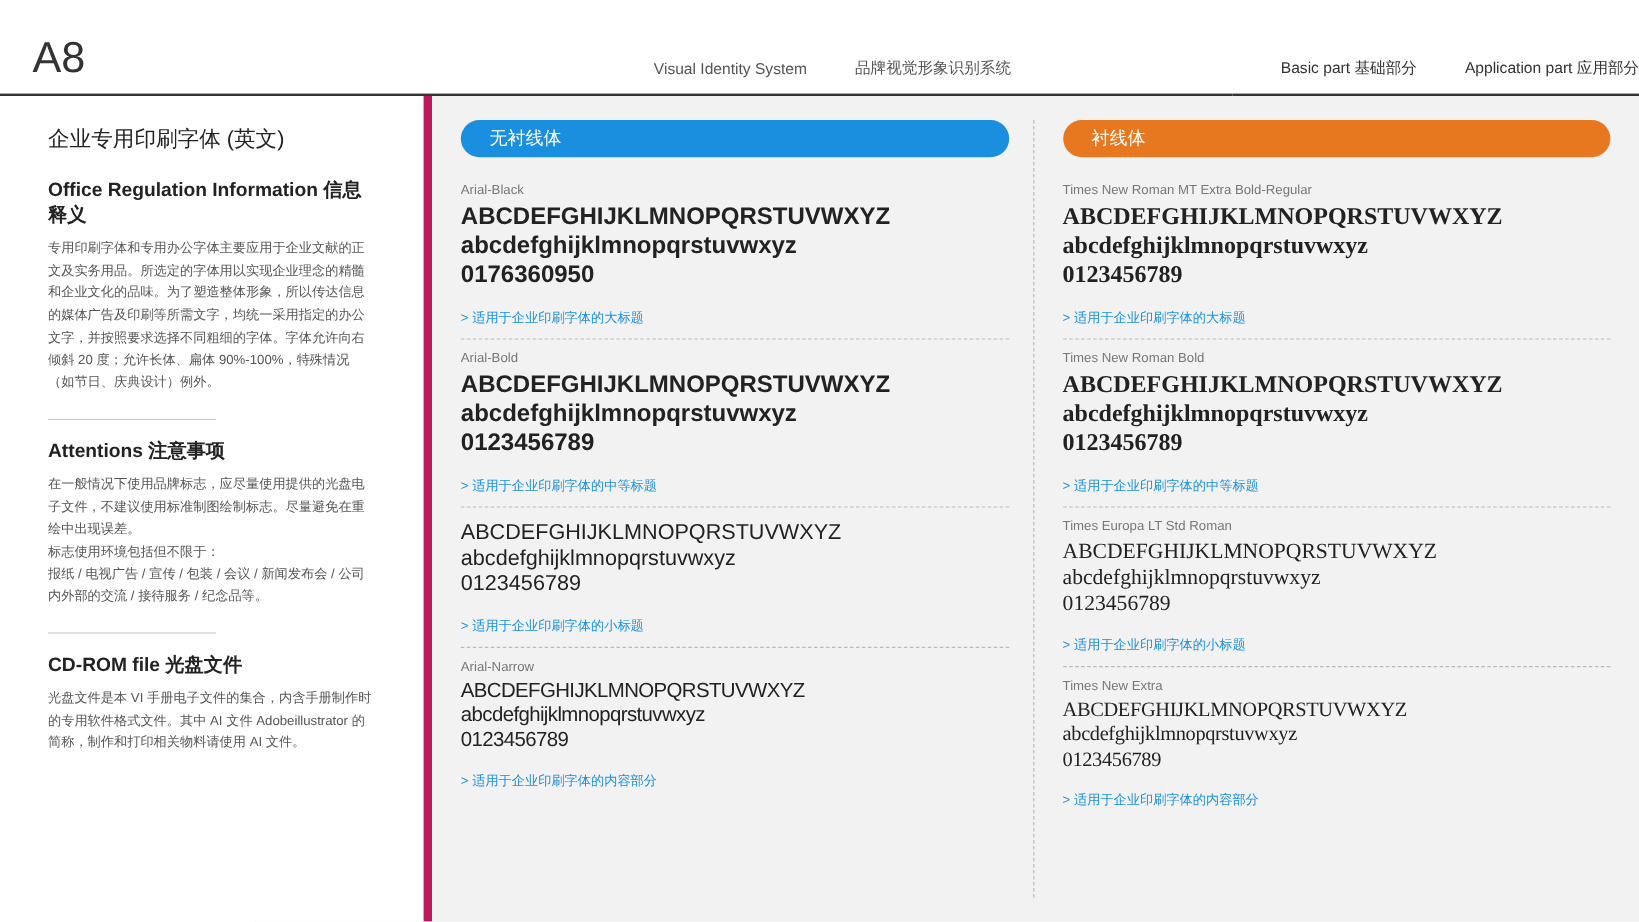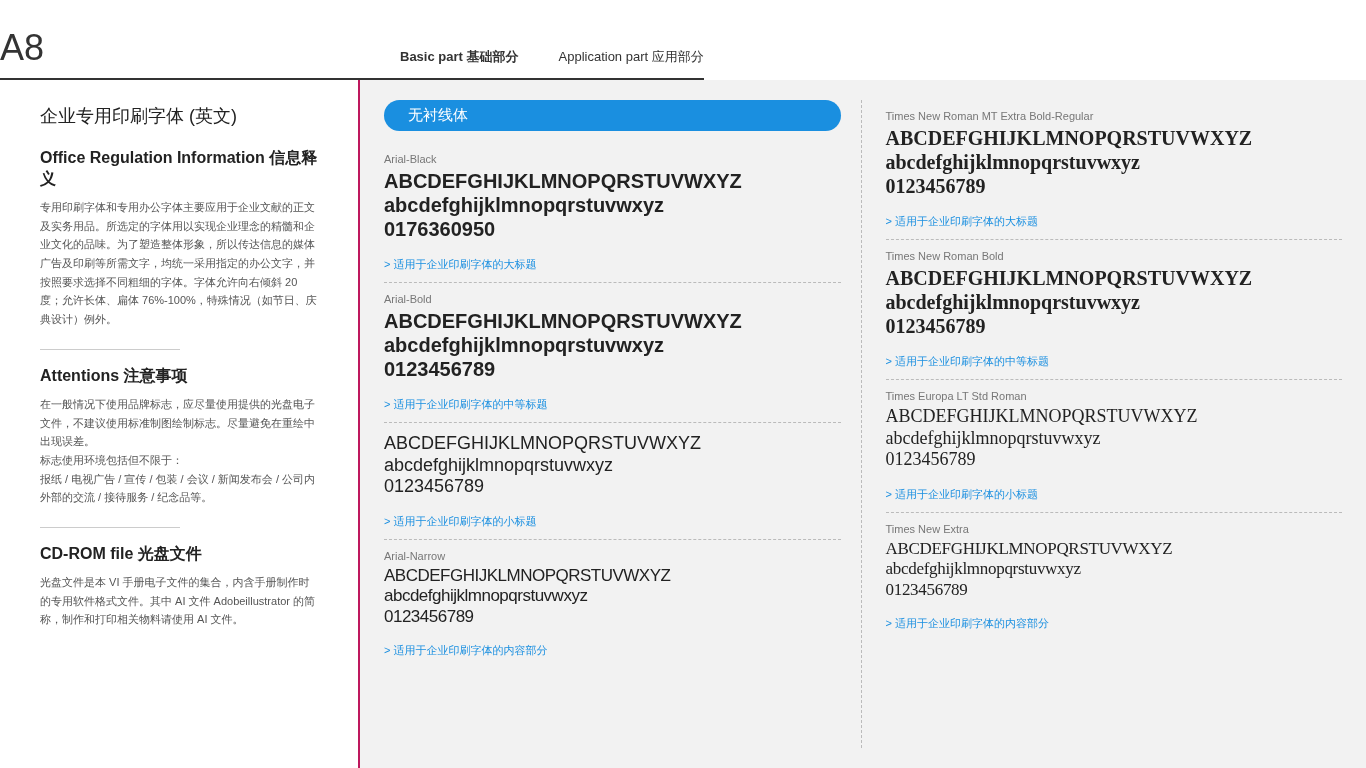--- a/index.html
+++ b/index.html
@@ -21,34 +21,34 @@
     }
     .vis-label-cn {
       font-size: 13px;
       color: #555;
     }
     .nav-item {
       font-size: 13px;
       color: #333;
     }
     .nav-item.active {
-      font-weight: bold;
+      font-weight: normal;
     }
 
     
     .main {
       display: flex;
       height: calc(768px - 80px);
     }
 
     
     .sidebar {
       width: 360px;
       padding: 24px 40px;
-      border-right: 2px solid #be185d;
+      border-right: 7px solid #be185d;
       flex-shrink: 0;
     }
     .sidebar-title {
       font-size: 18px;
       font-weight: 400;
       color: #222;
       margin-bottom: 20px;
     }
     .sidebar-section {
       margin-bottom: 20px;
@@ -192,20 +192,21 @@
     .header-top-bar {
       width: 100%;
       display: flex;
       align-items: flex-end;
       height: 80px;
     }
     .header-section-left {
       width: 360px;
       padding-bottom: 12px;
       border-bottom: 2px solid #333;
+      padding-left: 27px;
     }
     .header-section-mid {
       flex: 1;
       padding-bottom: 12px;
       border-bottom: 2px solid #333;
       display: flex;
       justify-content: center;
     }
     .header-section-right {
       padding-bottom: 12px;
@@ -215,40 +216,46 @@
       gap: 40px;
     }
   </style>
 </head>
 <body>
 
 <div class="header-top-bar">
   <div class="header-section-left">
     <div class="page-number">A8</div>
   </div>
+  <div class="header-section-mid">
+    <div class="header-center-labels">
+      <span class="vis-label-en">Visual Identity System</span>
+      <span class="vis-label-cn">品牌视觉形象识别系统</span>
+    </div>
+  </div>
   <div class="header-section-right">
     <div class="nav-item active">
       <span>Basic part</span>
       <span>基础部分</span>
     </div>
     <div class="nav-item">
       <span>Application part</span>
       <span>应用部分</span>
     </div>
   </div>
 </div>
 
 <div class="main">
 
   <div class="sidebar">
     <div class="sidebar-title">企业专用印刷字体 (英文)</div>
 
     <div class="sidebar-section">
       <div class="sidebar-section-title">Office Regulation Information 信息释义</div>
-      <div class="sidebar-section-text">专用印刷字体和专用办公字体主要应用于企业文献的正文及实务用品。所选定的字体用以实现企业理念的精髓和企业文化的品味。为了塑造整体形象，所以传达信息的媒体广告及印刷等所需文字，均统一采用指定的办公文字，并按照要求选择不同粗细的字体。字体允许向右倾斜 20 度；允许长体、扁体 76%-100%，特殊情况（如节日、庆典设计）例外。</div>
+      <div class="sidebar-section-text">专用印刷字体和专用办公字体主要应用于企业文献的正文及实务用品。所选定的字体用以实现企业理念的精髓和企业文化的品味。为了塑造整体形象，所以传达信息的媒体广告及印刷等所需文字，均统一采用指定的办公文字，并按照要求选择不同粗细的字体。字体允许向右倾斜 20 度；允许长体、扁体 90%-100%，特殊情况（如节日、庆典设计）例外。</div>
     </div>
 
     <hr class="sidebar-divider">
 
     <div class="sidebar-section">
       <div class="sidebar-section-title">Attentions 注意事项</div>
       <div class="sidebar-section-text">在一般情况下使用品牌标志，应尽量使用提供的光盘电子文件，不建议使用标准制图绘制标志。尽量避免在重绘中出现误差。<br>标志使用环境包括但不限于：<br>报纸 / 电视广告 / 宣传 / 包装 / 会议 / 新闻发布会 / 公司内外部的交流 / 接待服务 / 纪念品等。</div>
     </div>
 
     <hr class="sidebar-divider">
@@ -291,20 +298,21 @@
         <div class="font-item">
           <div class="font-name">Arial-Narrow</div>
           <div class="font-display-narrow">ABCDEFGHIJKLMNOPQRSTUVWXYZ</div>
           <div class="font-display-narrow">abcdefghijklmnopqrstuvwxyz</div>
           <div class="font-display-narrow">0123456789</div>
           <div class="font-desc">适用于企业印刷字体的内容部分</div>
         </div>
       </div>
 
       <div class="font-col">
+        <span class="category-pill pill-orange">衬线体</span>
 
         <div class="font-item">
           <div class="font-name">Times New Roman MT Extra Bold-Regular</div>
           <div class="font-display-times-extrabold">ABCDEFGHIJKLMNOPQRSTUVWXYZ</div>
           <div class="font-display-times-extrabold">abcdefghijklmnopqrstuvwxyz</div>
           <div class="font-display-times-extrabold">0123456789</div>
           <div class="font-desc">适用于企业印刷字体的大标题</div>
         </div>
 
         <div class="font-item">

